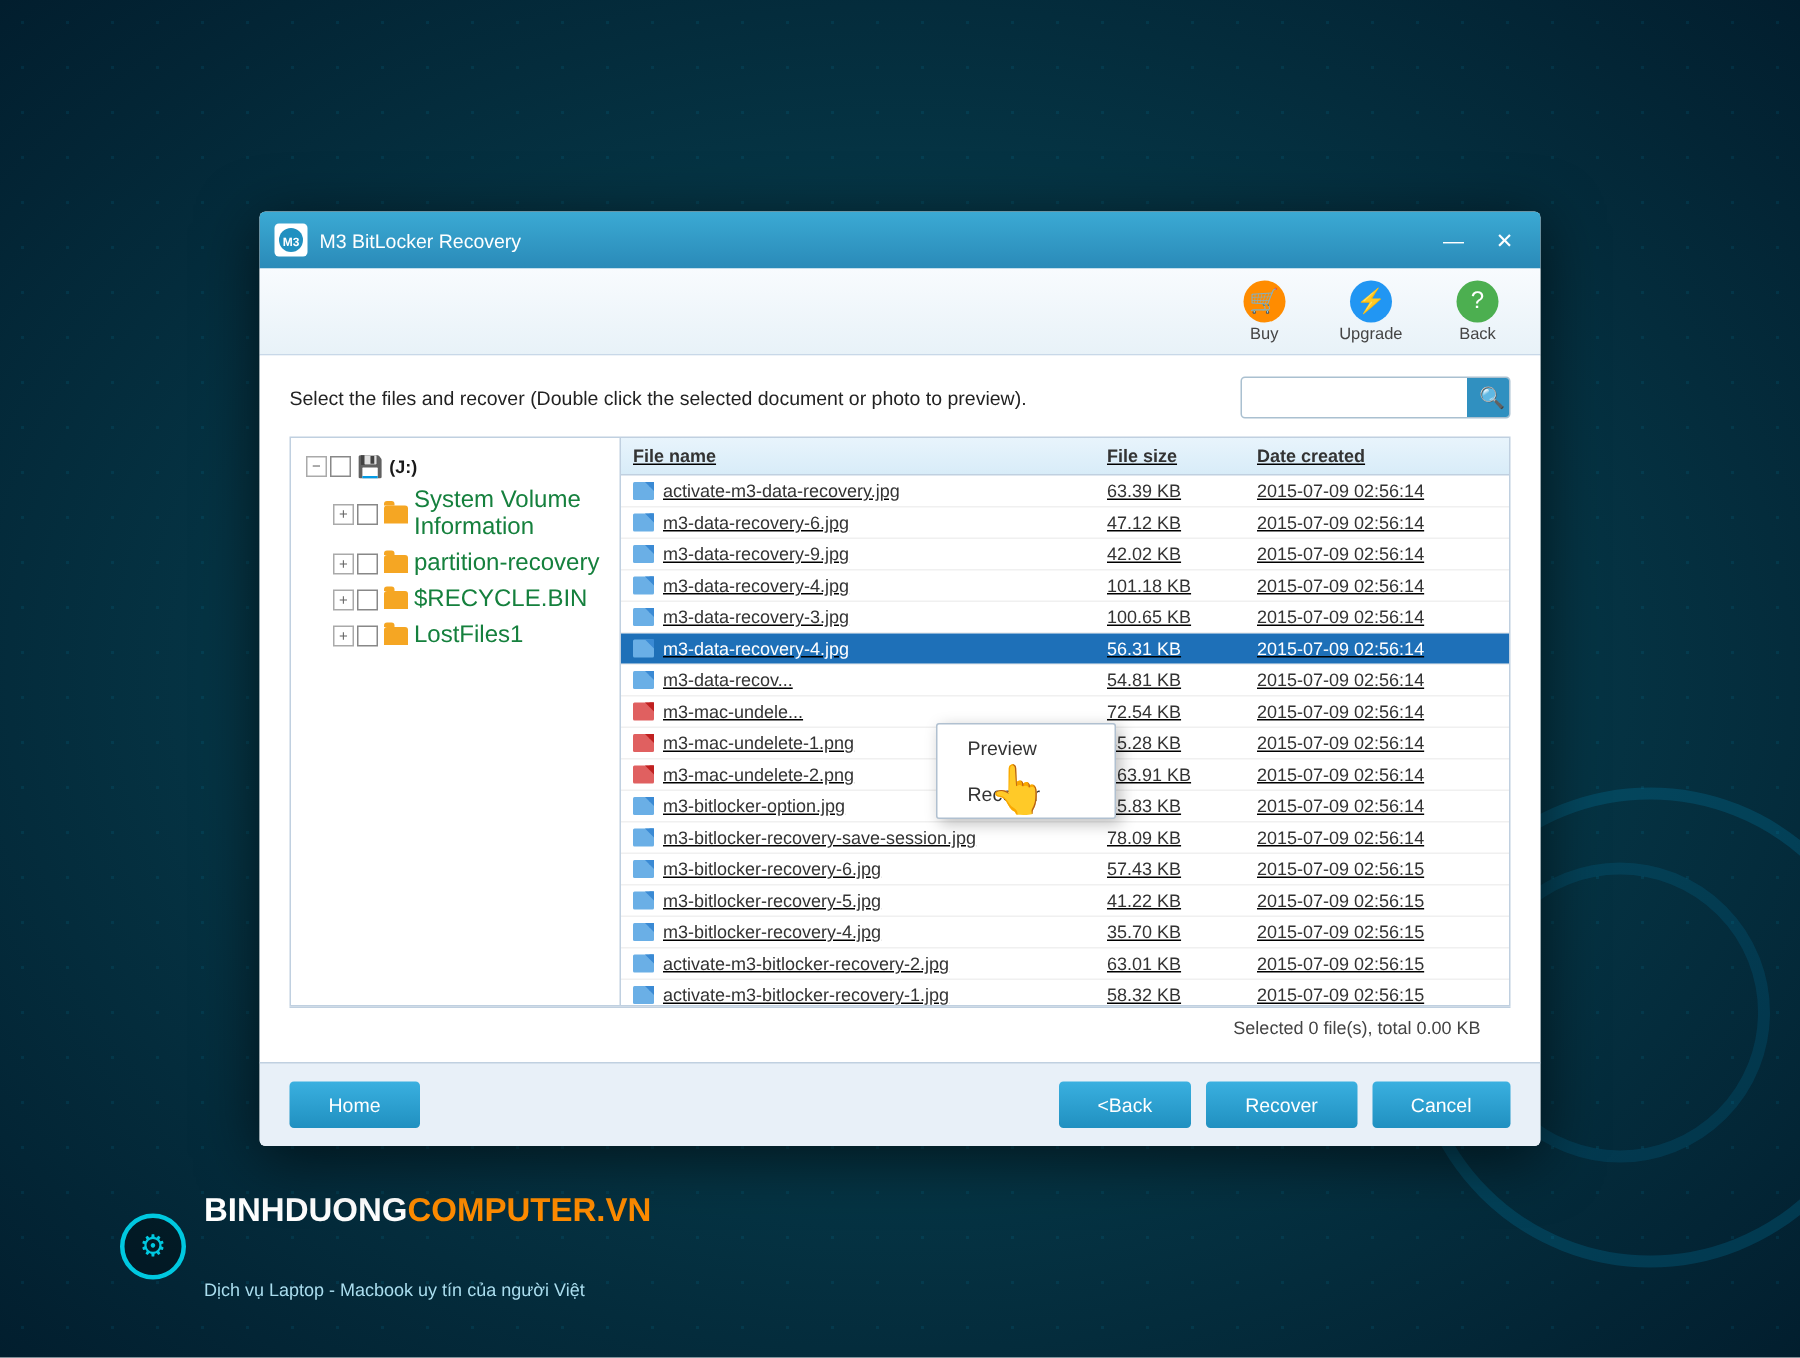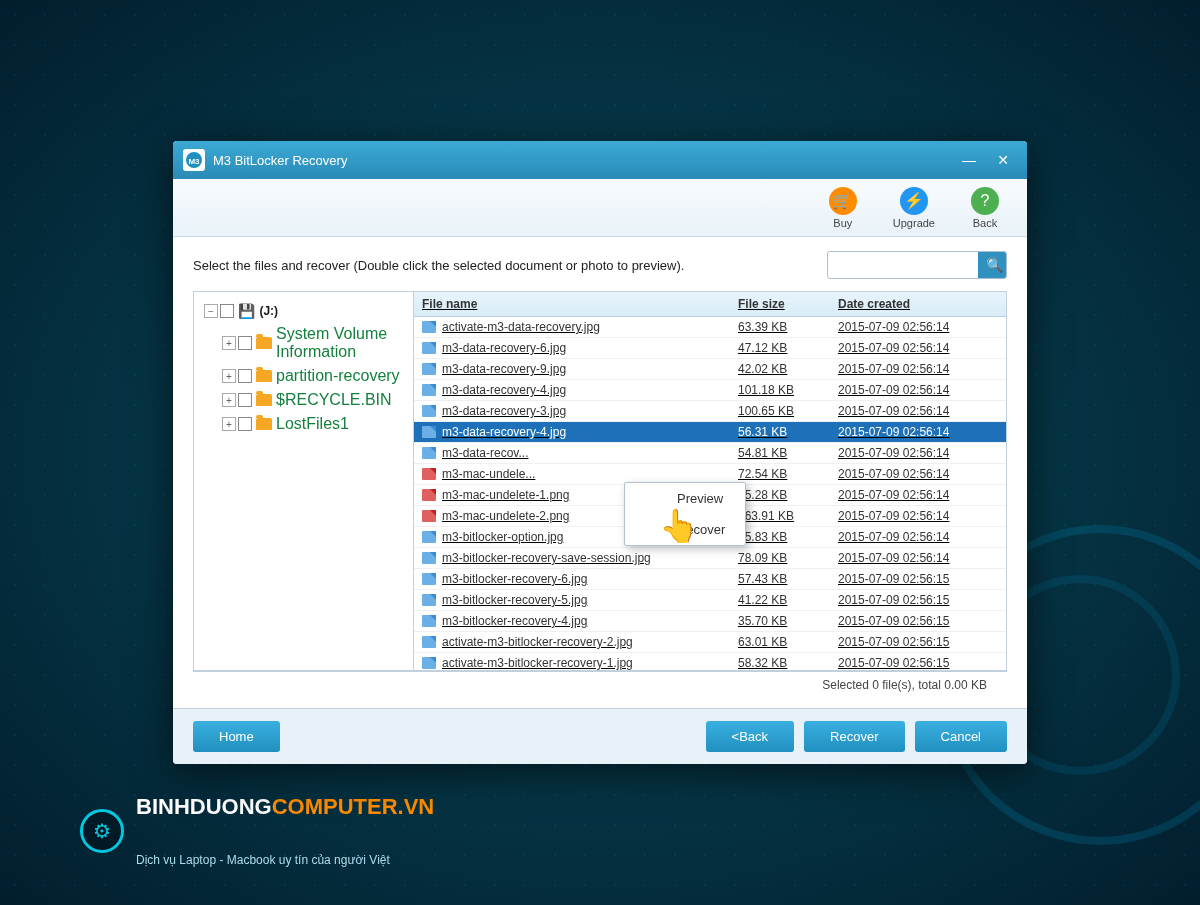--- a/index.html
+++ b/index.html
@@ -591,21 +591,21 @@
             </div>
             <div class="file-row">
               <div class="file-icon"></div>
               <span class="file-name">activate-m3-bitlocker-recovery-1.jpg</span>
               <span class="file-size">58.32 KB</span>
               <span class="file-date">2015-07-09 02:56:15</span>
             </div>
           </div>
       </div>
 
-      <div class="context-menu" style="top: 190px; left: 430px; padding-left: 32px;">
+      <div class="context-menu" style="top: 190px; left: 430px;">
         <div class="context-menu-item">Preview</div>
         <div class="context-menu-item">Recover</div>
       </div>
 
       <div class="cursor-hand" style="top: 215px; left: 465px;">👆</div>
     </div>
 
     <div class="status-bar">
       <span>Selected 0 file(s), total 0.00 KB</span>
     </div>

